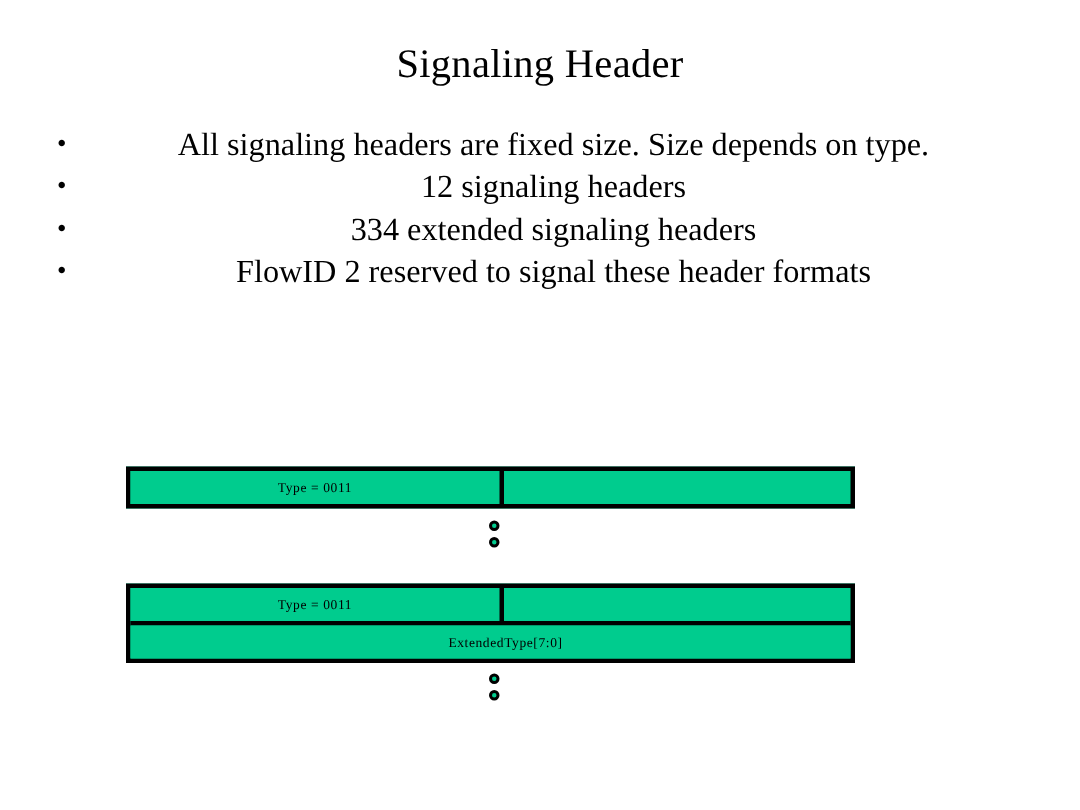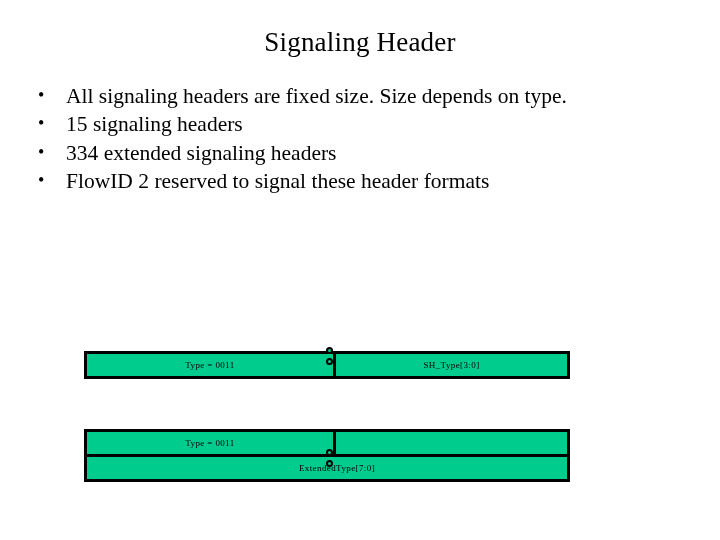--- a/index.html
+++ b/index.html
@@ -54,38 +54,38 @@
     flex: 0 0 auto;
     width: 28px;
     text-align: left;
     font-size: 18px;
     line-height: 1.55;
     padding-left: 4px;
   }
   .bullet-text {
     flex: 1 1 auto;
     padding-right: 14px;
+    text-align: center;
   }
 
   
   .diagram {
     position: absolute;
     top: 300px;
     left: 0;
     width: 720px;
   }
 
   .pkt-group {
     position: absolute;
     left: 84px;
     width: 486px;
     box-sizing: border-box;
     border: 3px solid #000000;
     background: #00cc8e;
-    margin-top: 40px;
   }
   .pkt-group-1 { top: 11px; }
   .pkt-group-2 { top: 89px; }
 
   .pkt-row {
     display: flex;
     width: 100%;
     height: 22px;
   }
   .pkt-row + .pkt-row {
@@ -147,41 +147,40 @@
 
   <div class="bullet-list">
 
     <div class="bullet-item">
       <span class="bullet-marker">•</span>
       <span class="bullet-text">All signaling headers are fixed size. Size depends on type.</span>
     </div>
 
     <div class="bullet-item">
       <span class="bullet-marker">•</span>
-      <span class="bullet-text">15 signaling headers</span>
+      <span class="bullet-text">12 signaling headers</span>
     </div>
 
     <div class="bullet-item">
       <span class="bullet-marker">•</span>
       <span class="bullet-text">334 extended signaling headers</span>
     </div>
 
     <div class="bullet-item">
       <span class="bullet-marker">•</span>
       <span class="bullet-text">FlowID 2 reserved to signal these header formats</span>
     </div>
 
   </div>
 
   <div class="diagram">
 
     <div class="pkt-group pkt-group-1">
       <div class="pkt-row">
         <div class="pkt-field split-left">Type = 0011</div>
-        <div class="pkt-field split-right">SH_Type[3:0]</div>
       </div>
     </div>
 
     <div class="dots dots-1">
       <span class="dot"></span>
       <span class="dot"></span>
     </div>
 
     <div class="pkt-group pkt-group-2">
       <div class="pkt-row">

